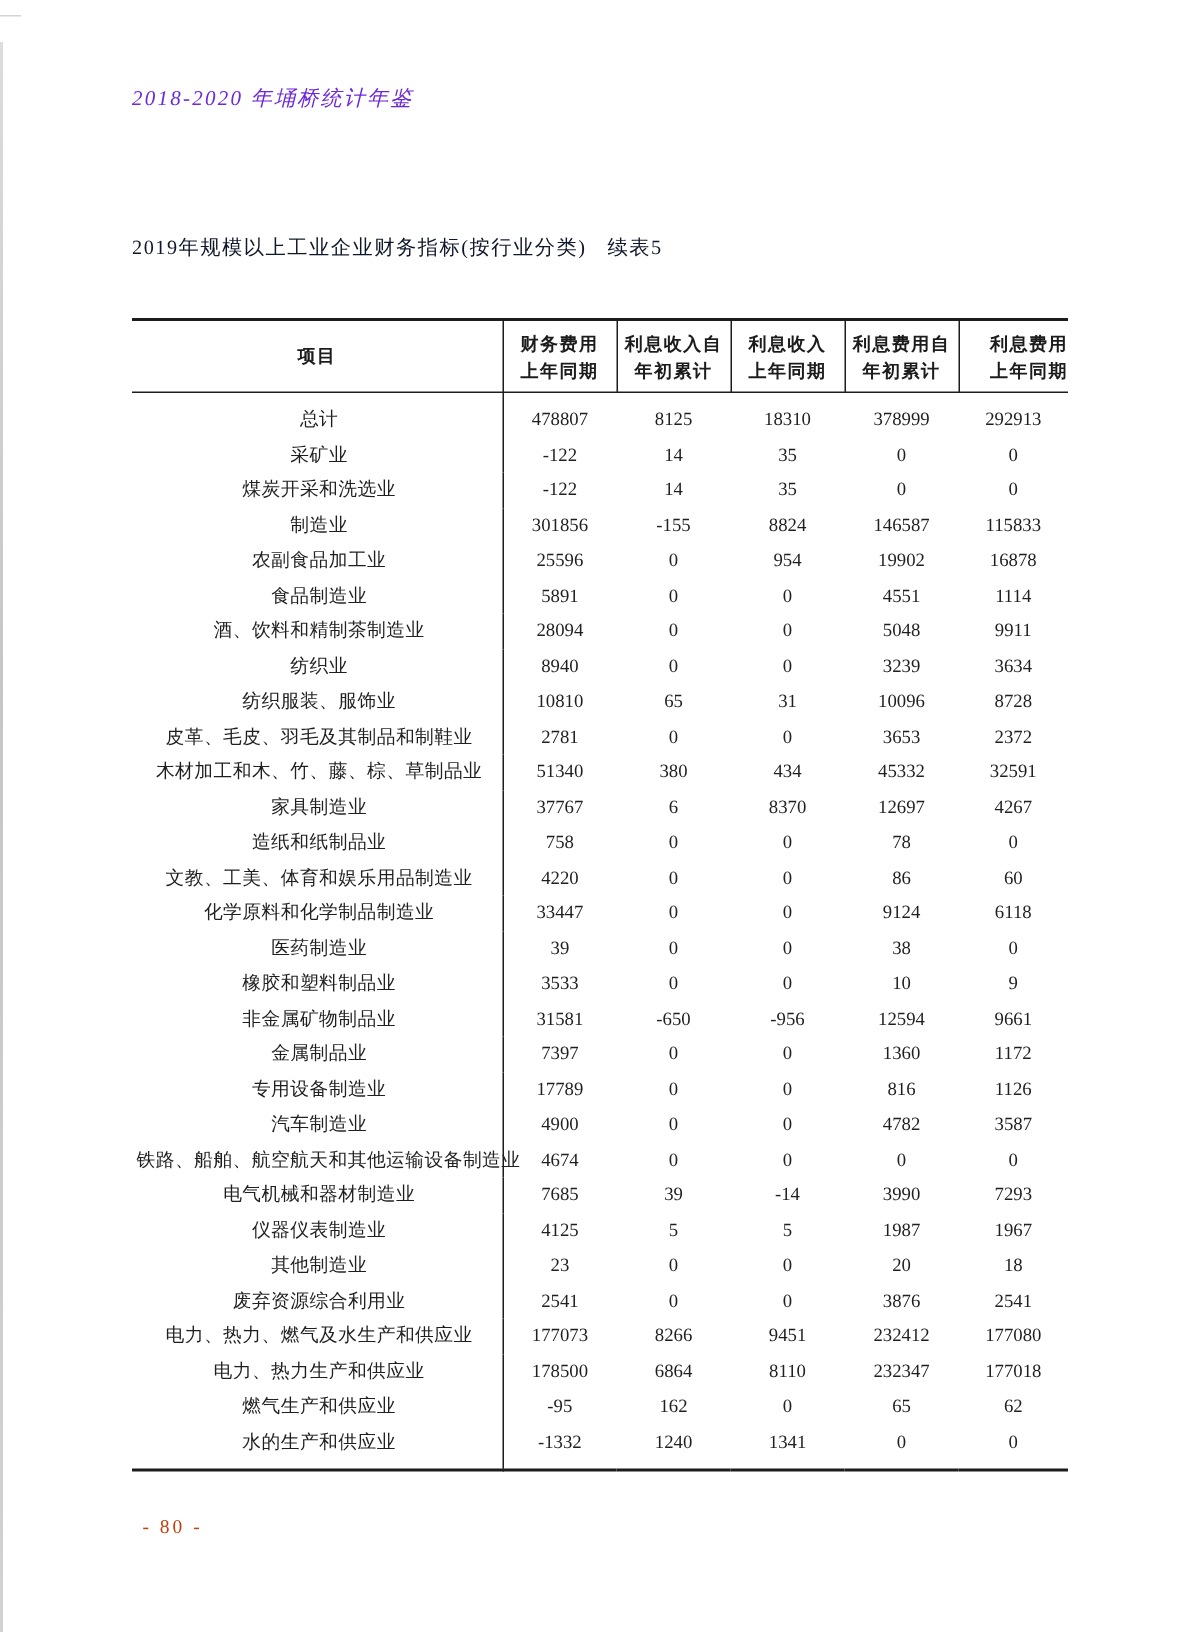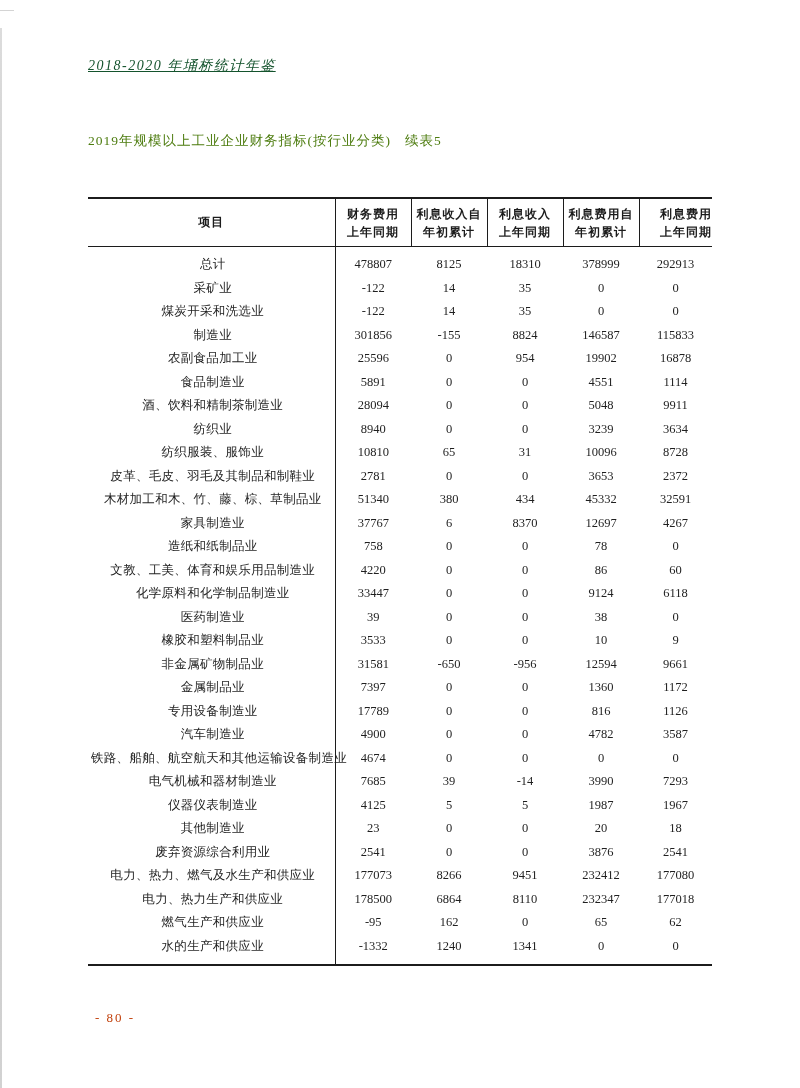--- a/index.html
+++ b/index.html
@@ -23,35 +23,34 @@
     left: 0; top: 10px;
     width: 14px; height: 1px;
     background: #d4d4d4;
   }
   .running-head {
     position: absolute;
     left: 88px; top: 57px;
     font-size: 14px;
     font-style: italic;
     letter-spacing: 1.5px;
-    color: #14532d;
-    text-decoration: underline;
+    color: #6d28d9;
   }
   .title {
     position: absolute;
-    left: 88px; top: 132px;
+    left: 88px; top: 156px;
     font-size: 13.5px;
     letter-spacing: 1px;
-    color: #4d7c0f;
+    color: #0f172a;
     text-align: right;
   }
   .title .suffix { margin-left: 14px; }
   table.tbl {
     position: absolute;
-    left: 88px; top: 197px;
+    left: 88px; top: 212px;
     width: 624px;
     border-collapse: collapse;
     table-layout: fixed;
     border-top: 2.5px solid #1c1c1c;
     border-bottom: 2.5px solid #1c1c1c;
   }
   table.tbl thead th {
     border-bottom: 1.5px solid #1c1c1c;
     border-right: 1px solid #1c1c1c;
     height: 47px;

